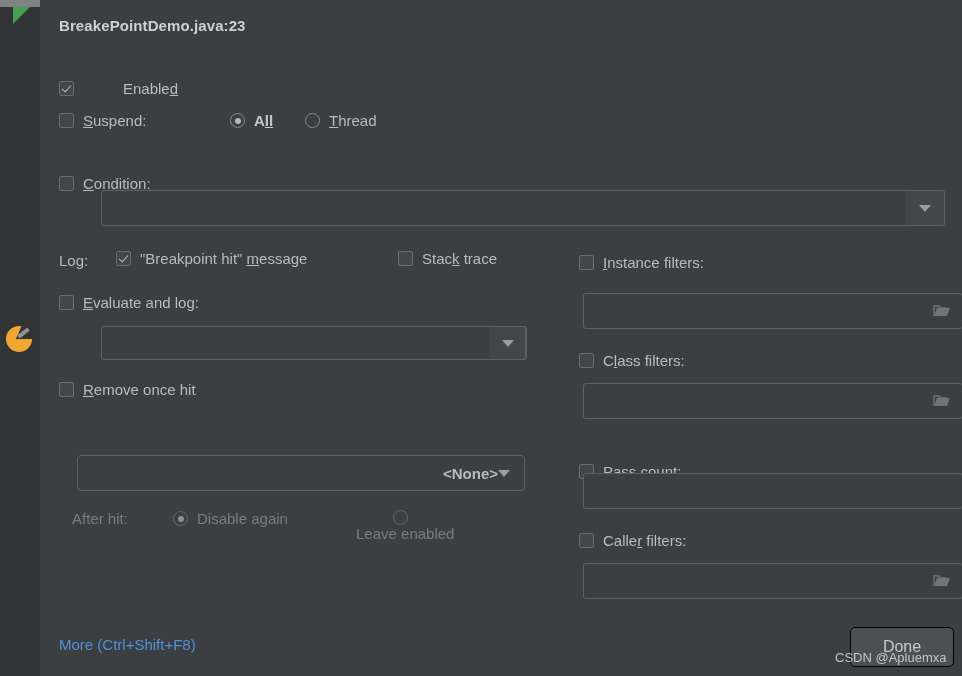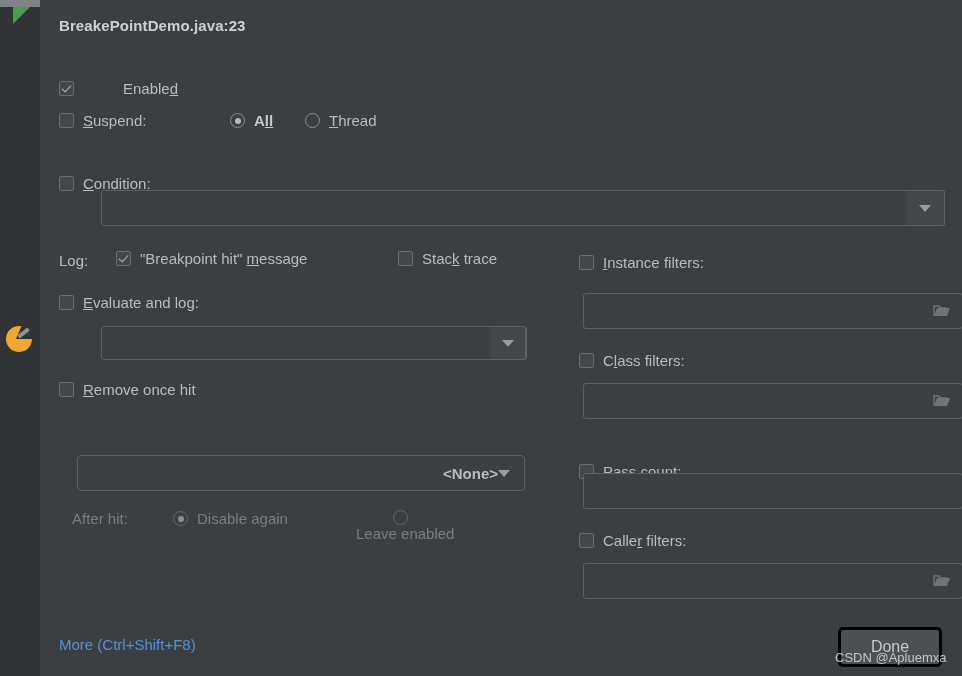--- a/index.html
+++ b/index.html
@@ -200,28 +200,29 @@
   .link {
     position: absolute;
     font-size: 15px;
     color: #5490d8;
     cursor: pointer;
   }
 
   .done-btn {
     position: absolute;
     box-sizing: border-box;
-    border: 3px solid #000000;
+    border: 1px solid #000000;
     border-radius: 5px;
     background: #4c5052;
     display: flex;
     align-items: center;
     justify-content: center;
     font-size: 16px;
     color: #c8c8c8;
+    margin-left: 12px;
   }
 
   .watermark {
     position: absolute;
     font-size: 13px;
     color: #d9d9d9;
     opacity: 0.85;
     white-space: nowrap;
   }
 </style>

